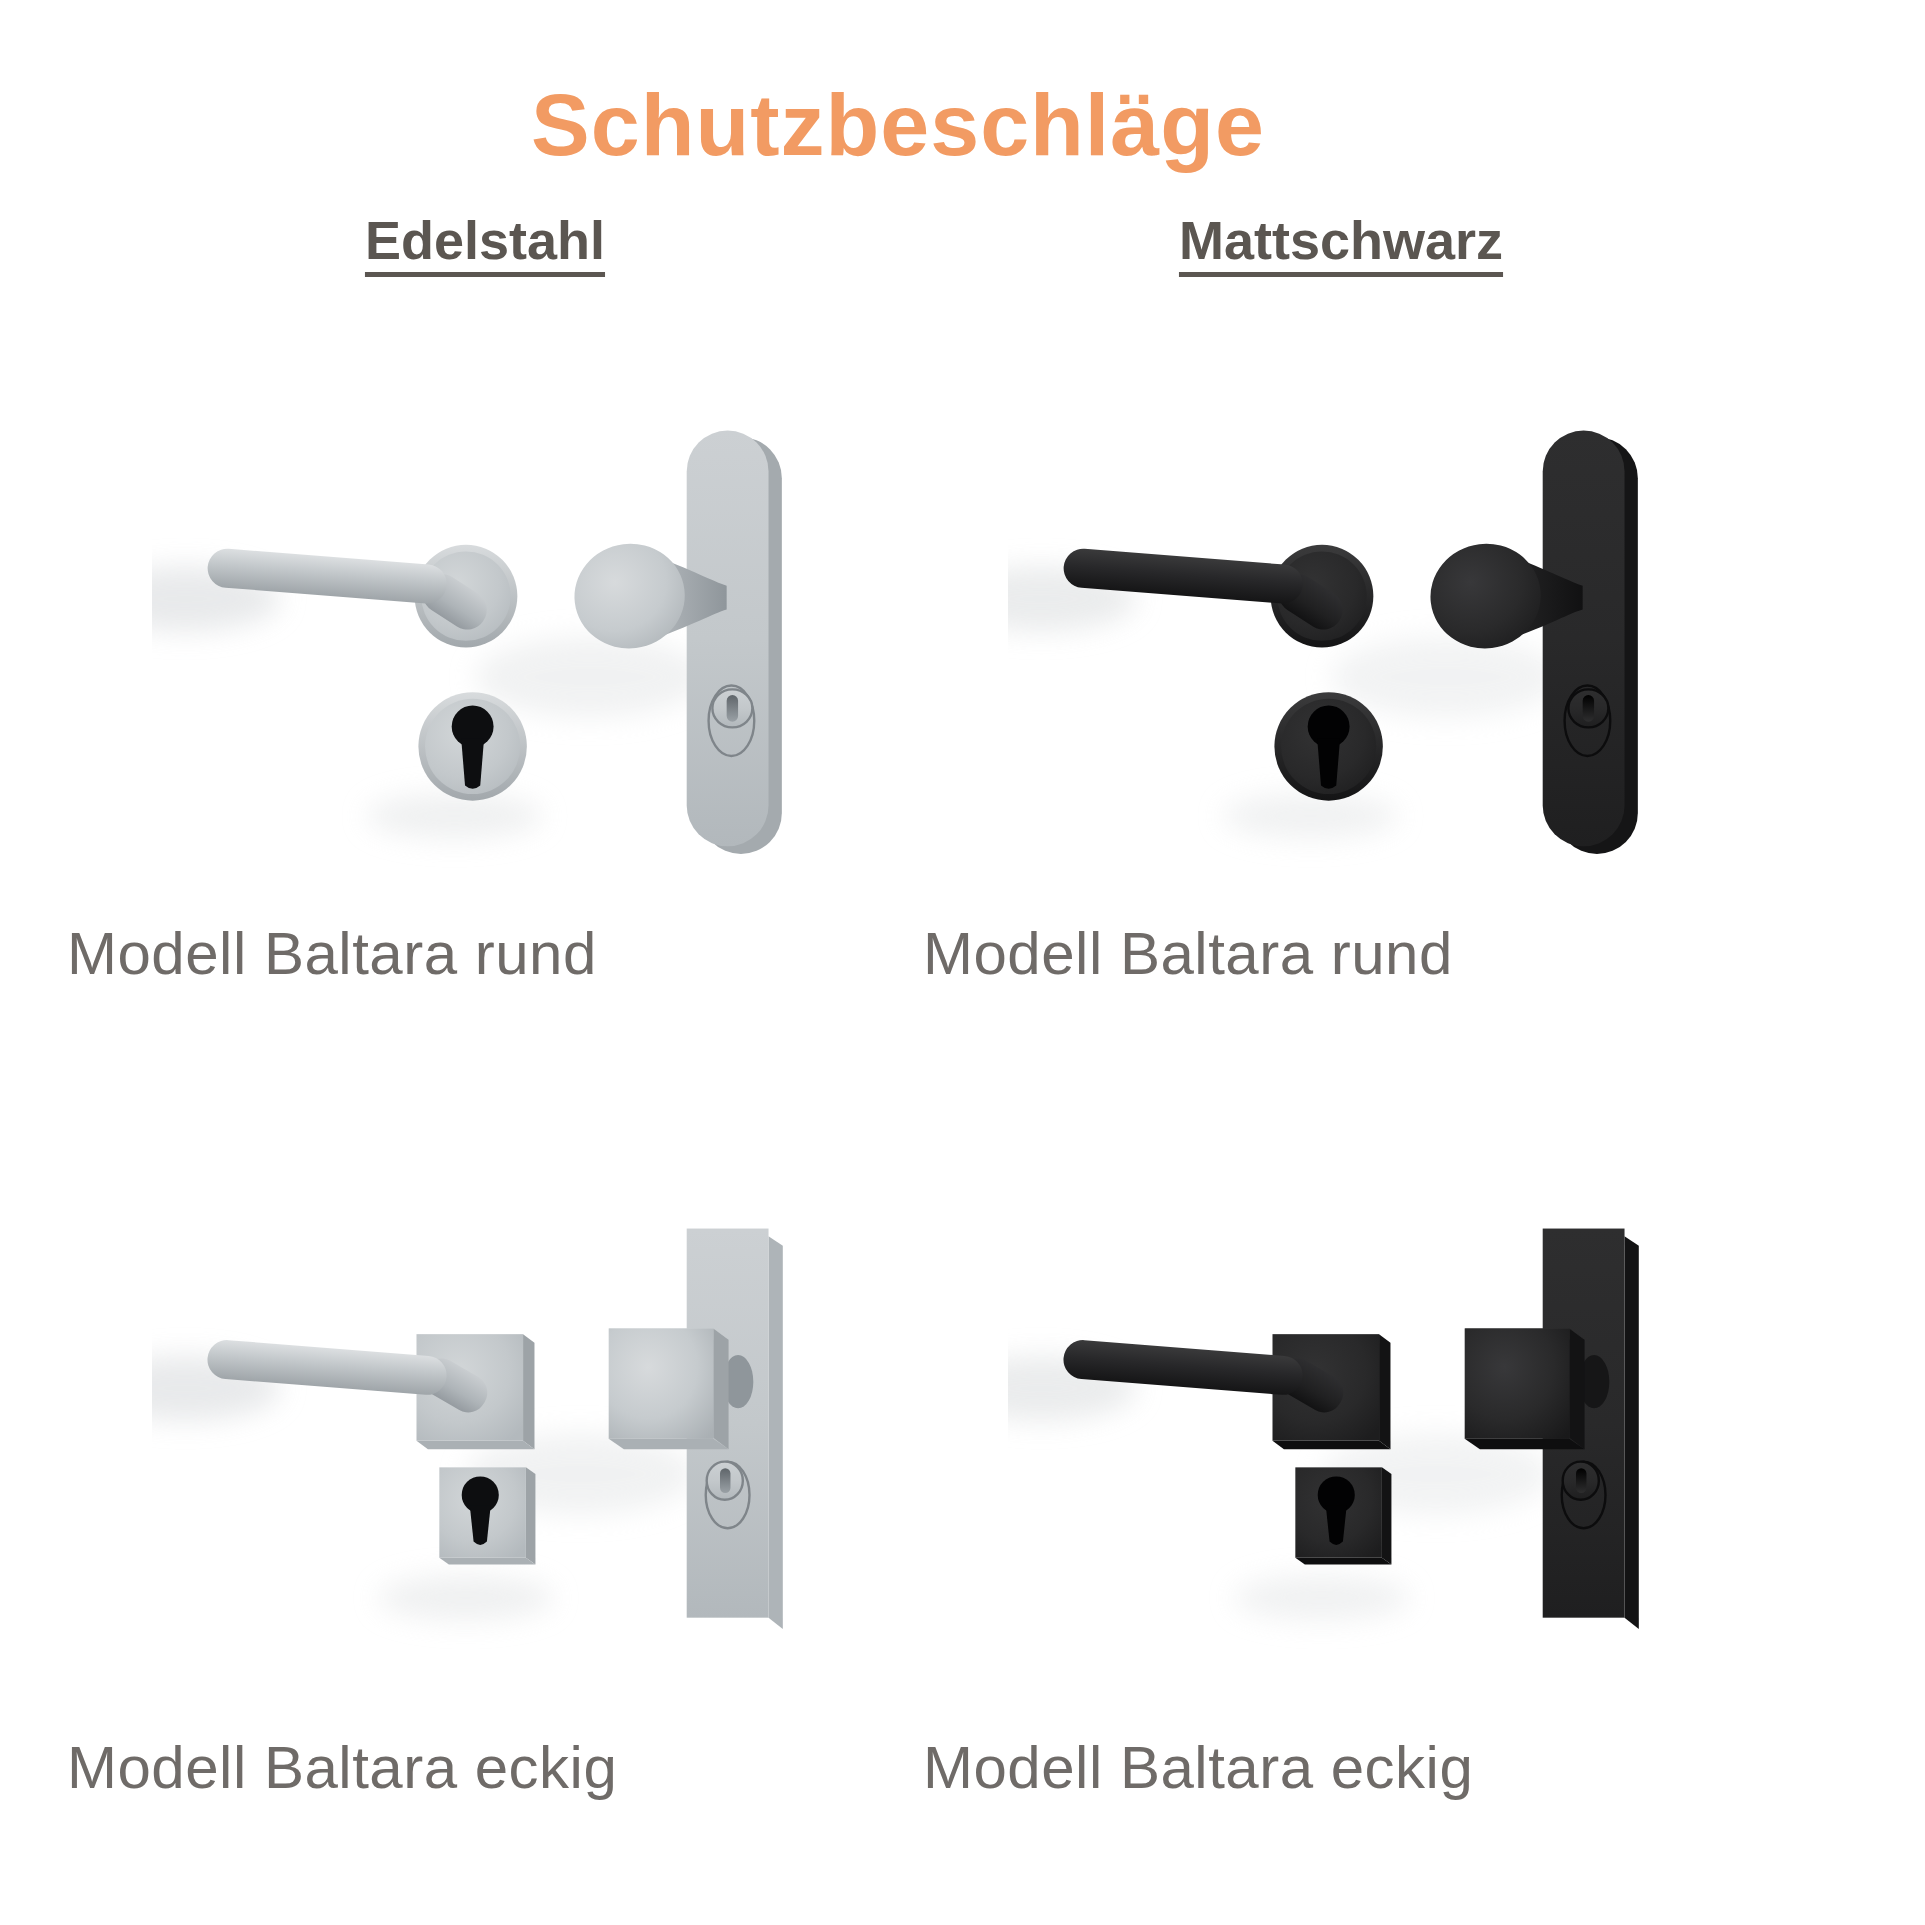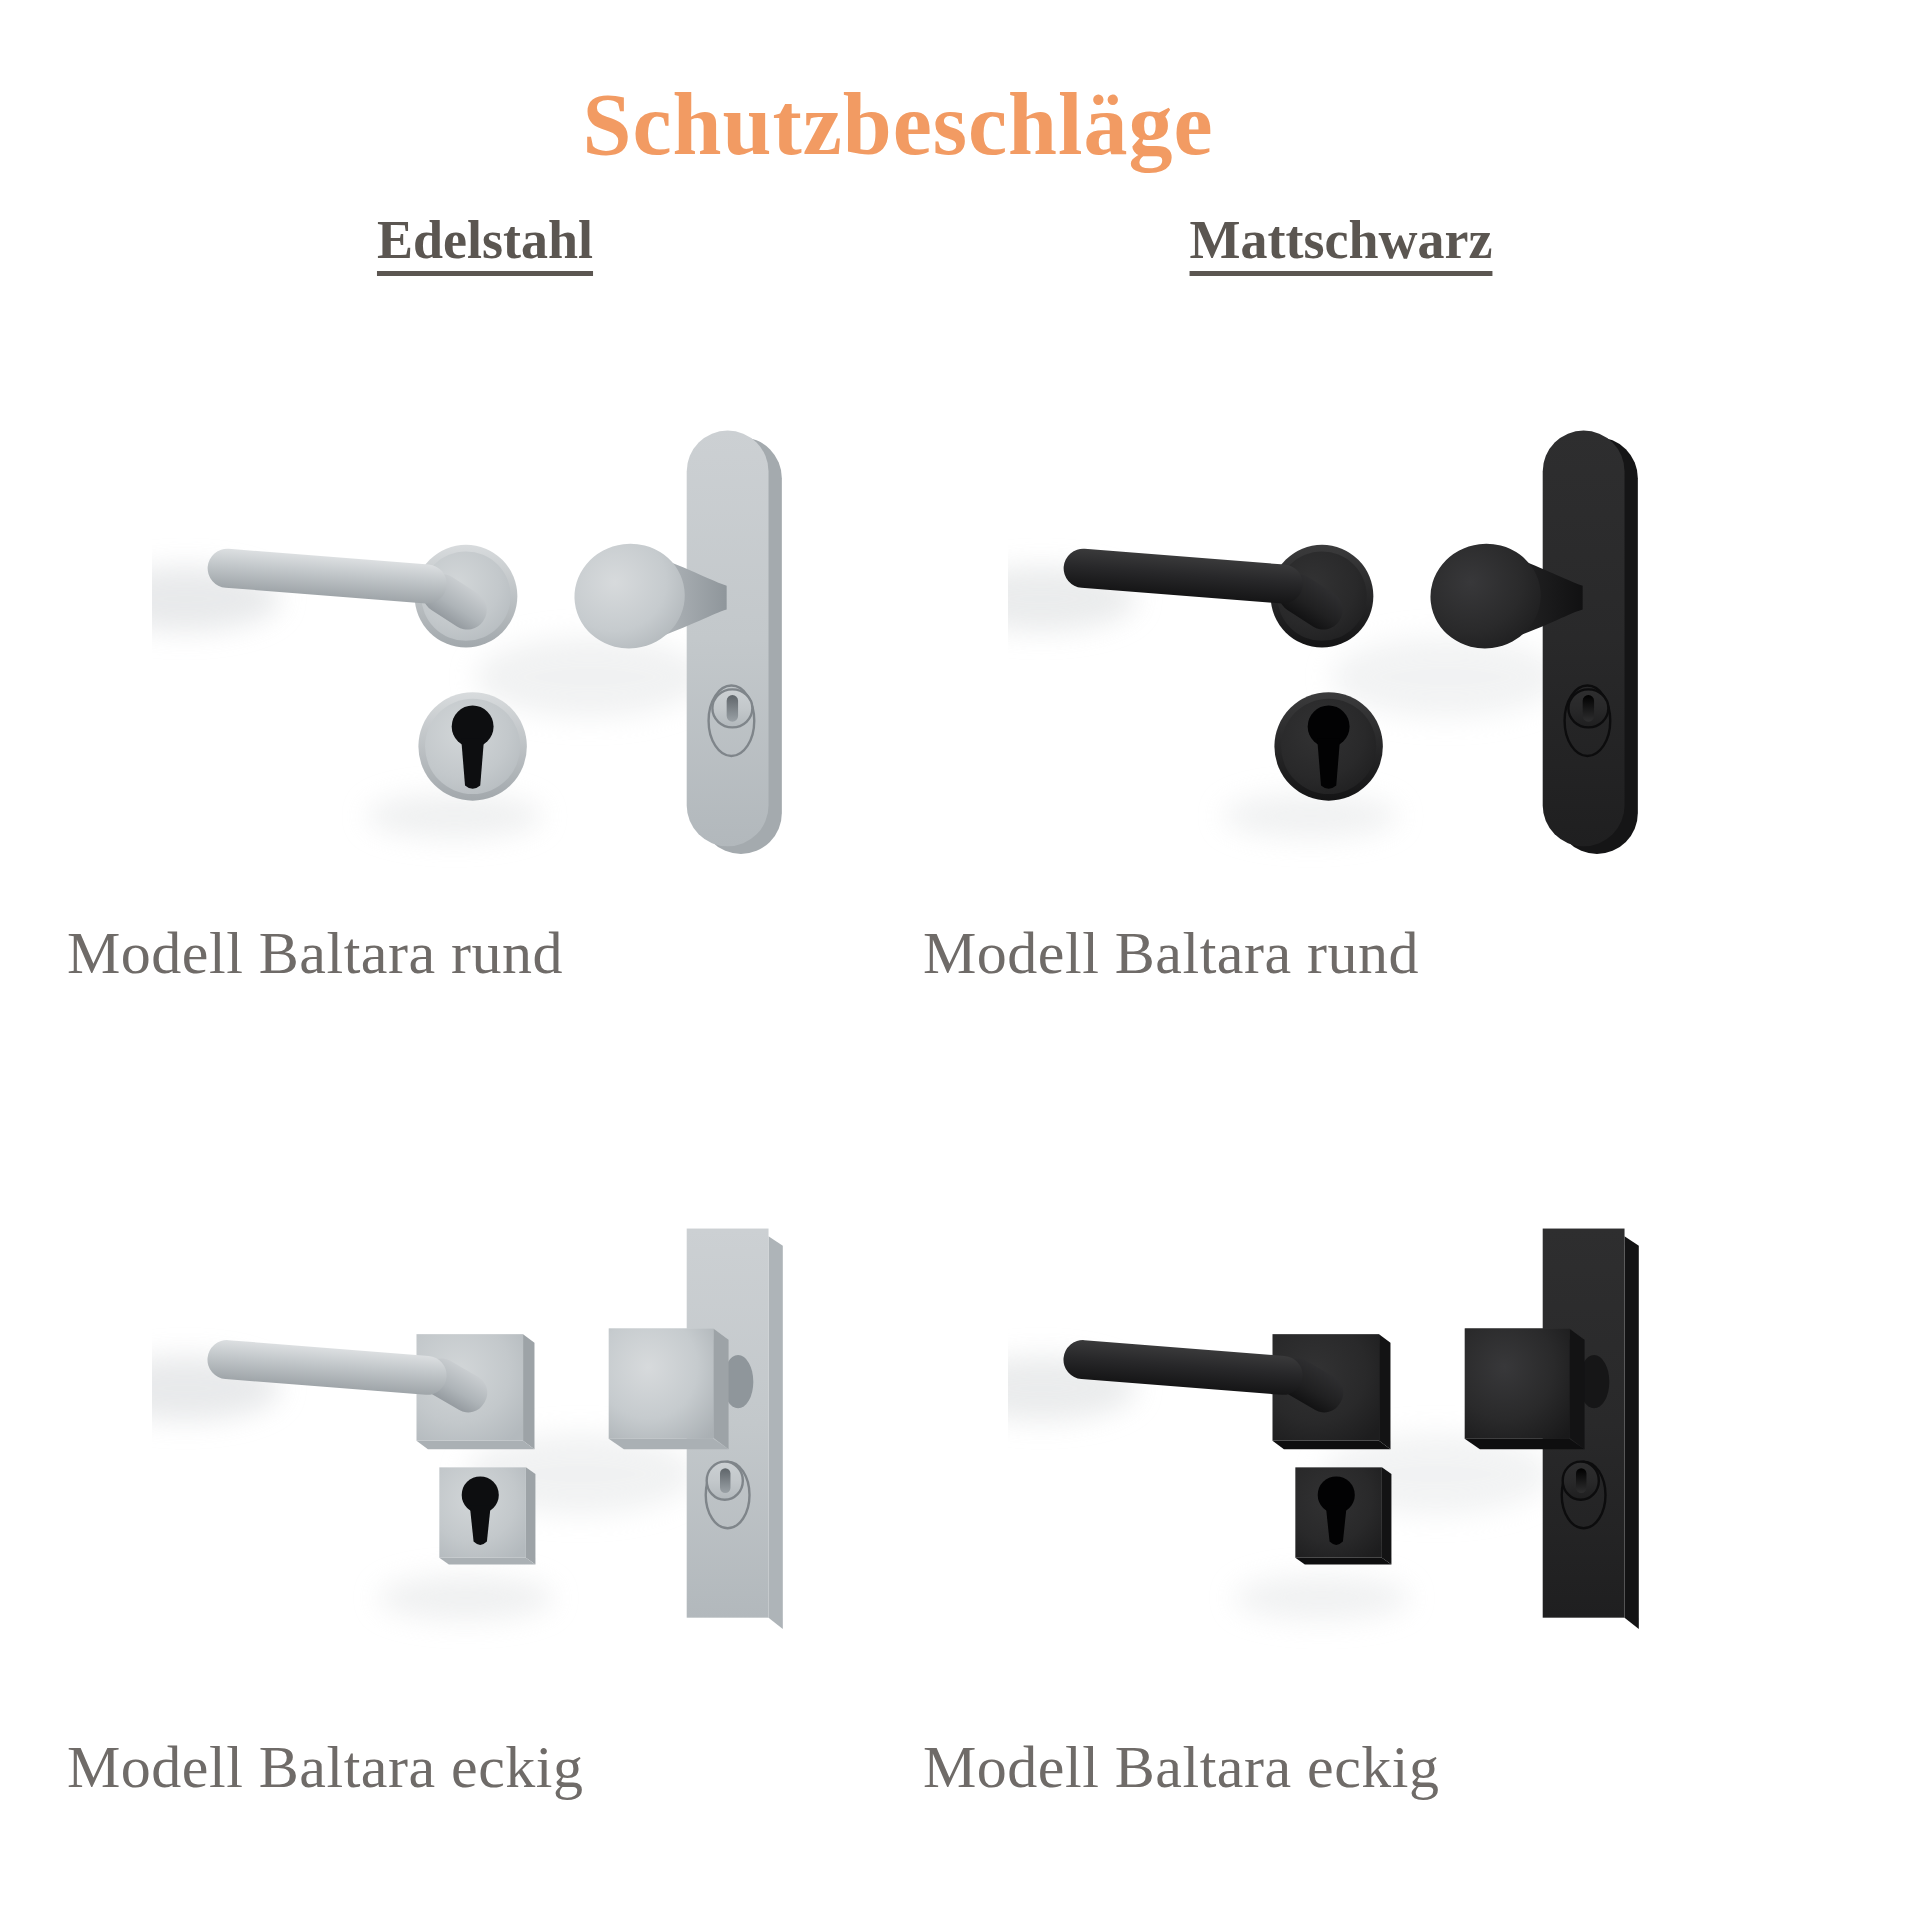--- a/index.html
+++ b/index.html
@@ -1,18 +1,18 @@
 <!DOCTYPE html>
 <html style="--page-bg: #FFFFFF; --title-orange: #F29B63; --header-text: #5B5651; --caption-text: #6F6B68; --steel-face: #C3C8CB; --steel-highlight: #DCDFE1; --steel-shadow-side: #A4AAAE; --black-face: #29292A; --black-highlight: #3A3A3B; --black-shadow-side: #151516; --keyhole-dark: #0D0E10;font-size:15px"><head>
 <meta charset="utf-8">
 <style>
   html,body{margin:0;padding:0;background:#fff;}
   .page{
     position:relative;width:1796px;height:1926px;background:var(--page-bg,#ffffff);
-    font-family:Liberation Serif, serif;overflow:hidden;
+    font-family:Liberation Sans, sans-serif;overflow:hidden;
   }
   .title{
     position:absolute;top:74px;left:0;width:100%;text-align:center;
     font-size:88px;font-weight:700;letter-spacing:1px;
     color:var(--title-orange,#F29B63);
   }
   .col-header{
     position:absolute;top:209px;width:666px;text-align:center;
     font-size:54px;font-weight:700;color:var(--header-text,#5B5651);
     text-decoration:underline;text-underline-offset:13.3px;text-decoration-thickness:4.8px;

